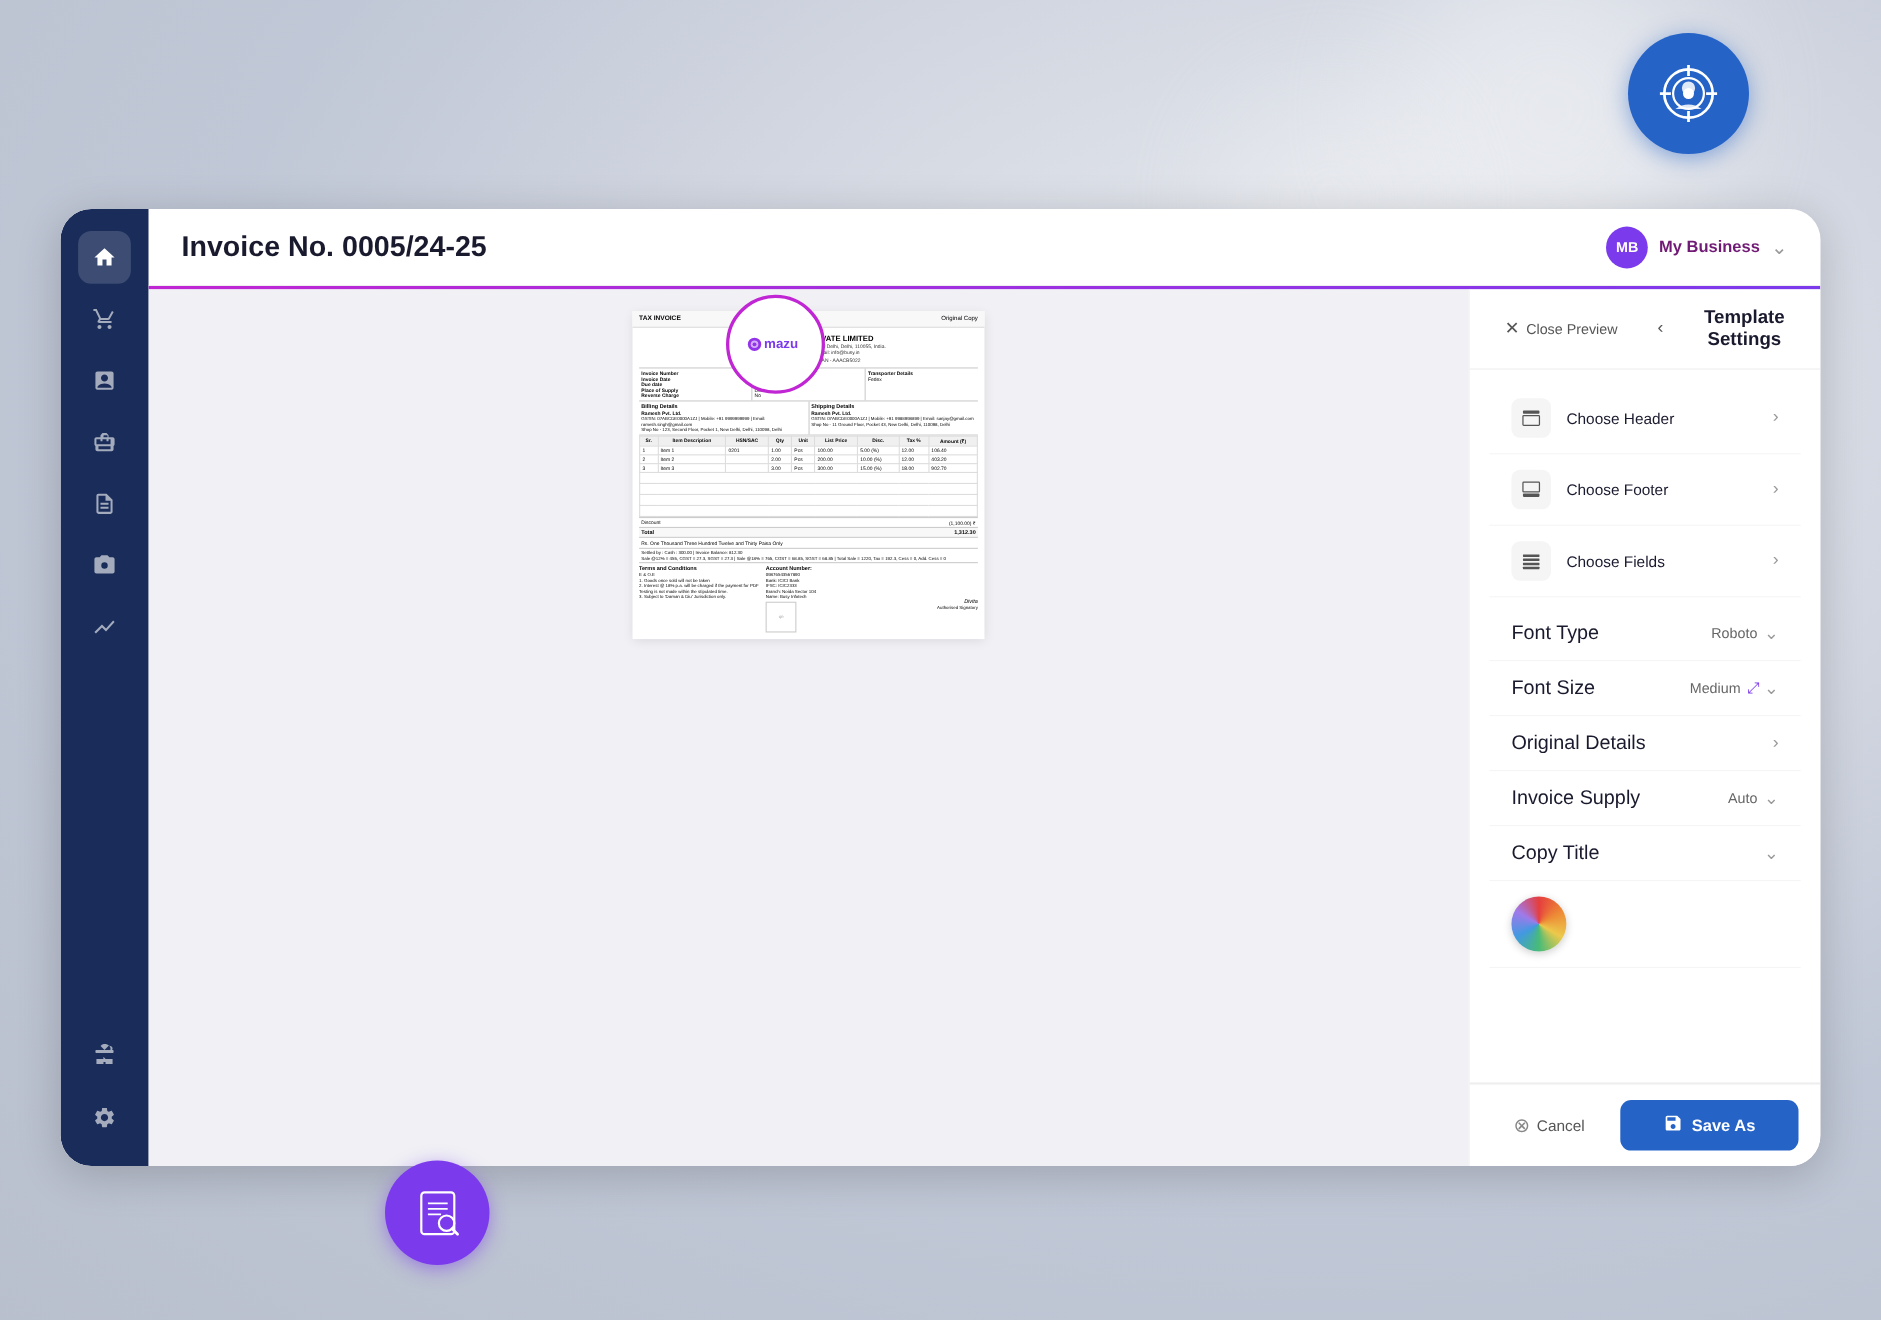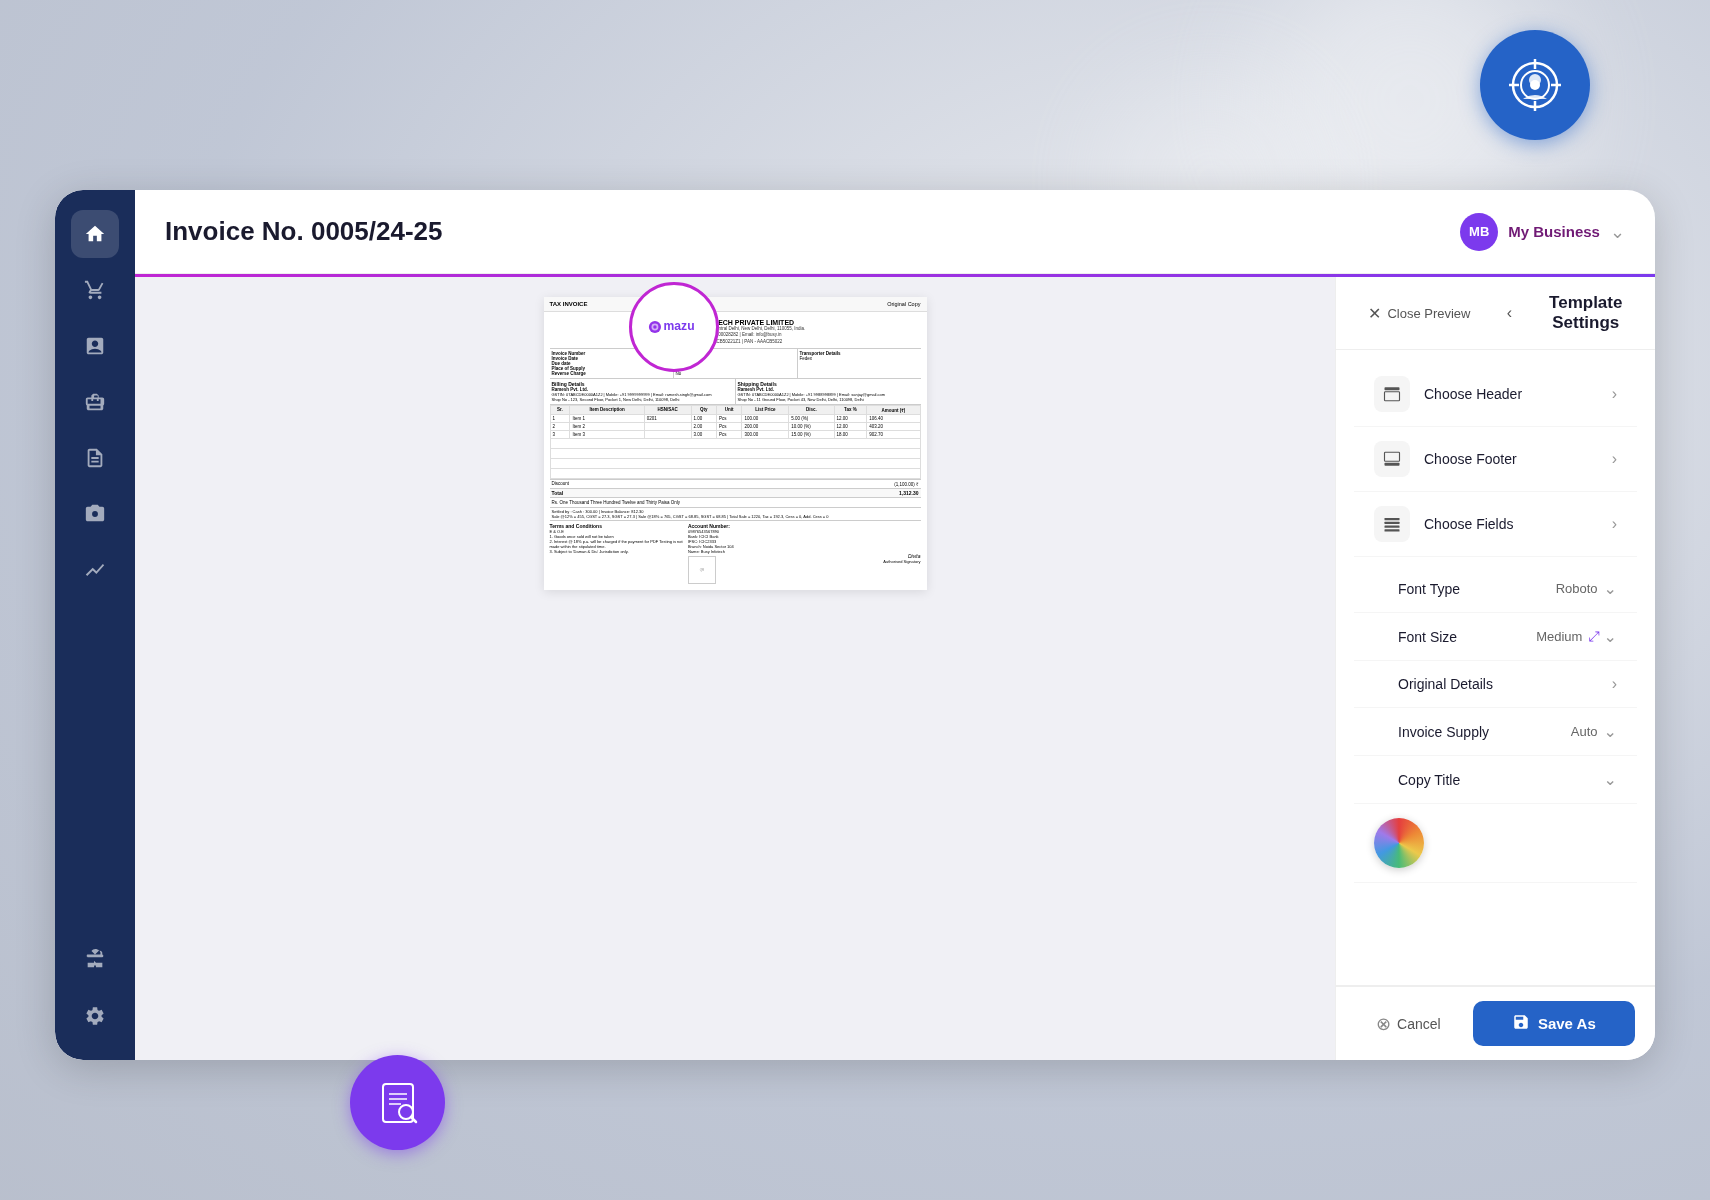--- a/index.html
+++ b/index.html
@@ -115,21 +115,21 @@
     
     .content-area {
       flex: 1;
       display: flex;
       flex-direction: column;
       overflow: hidden;
     }
 
     
     .header {
-      height: 84px;
+      height: 70px;
       display: flex;
       align-items: center;
       padding: 12px 30px;
       border-bottom: 1px solid #eee;
       justify-content: space-between;
     }
     .invoice-title {
       font-size: 26px;
       font-weight: 700;
       color: #1a1a2e;
@@ -172,21 +172,21 @@
       display: flex;
       flex-direction: column;
       align-items: center;
       padding: 20px;
       overflow: auto;
       position: relative;
     }
 
     .invoice-doc {
       background: white;
-      width: 383px;
+      width: 320px;
       box-shadow: 0 2px 10px rgba(0,0,0,0.1);
       font-size: 6px;
       position: relative;
       flex-shrink: 0;
     }
 
     
     .logo-circle-overlay {
       position: absolute;
       top: -15px;
@@ -346,24 +346,23 @@
 
     .settings-row {
       display: flex;
       align-items: center;
       padding: 14px 20px;
       border-bottom: 1px solid #f5f5f5;
       cursor: pointer;
     }
     .settings-row-label {
       flex: 1;
-      font-size: 14px;
+      font-size: 18px;
       font-weight: 500;
       color: #1a1a2e;
-      margin-left: 24px;
     }
     .settings-row-value {
       font-size: 13px;
       color: #666;
       margin-right: 6px;
     }
     .settings-row-arrow {
       color: #999;
       font-size: 16px;
     }

